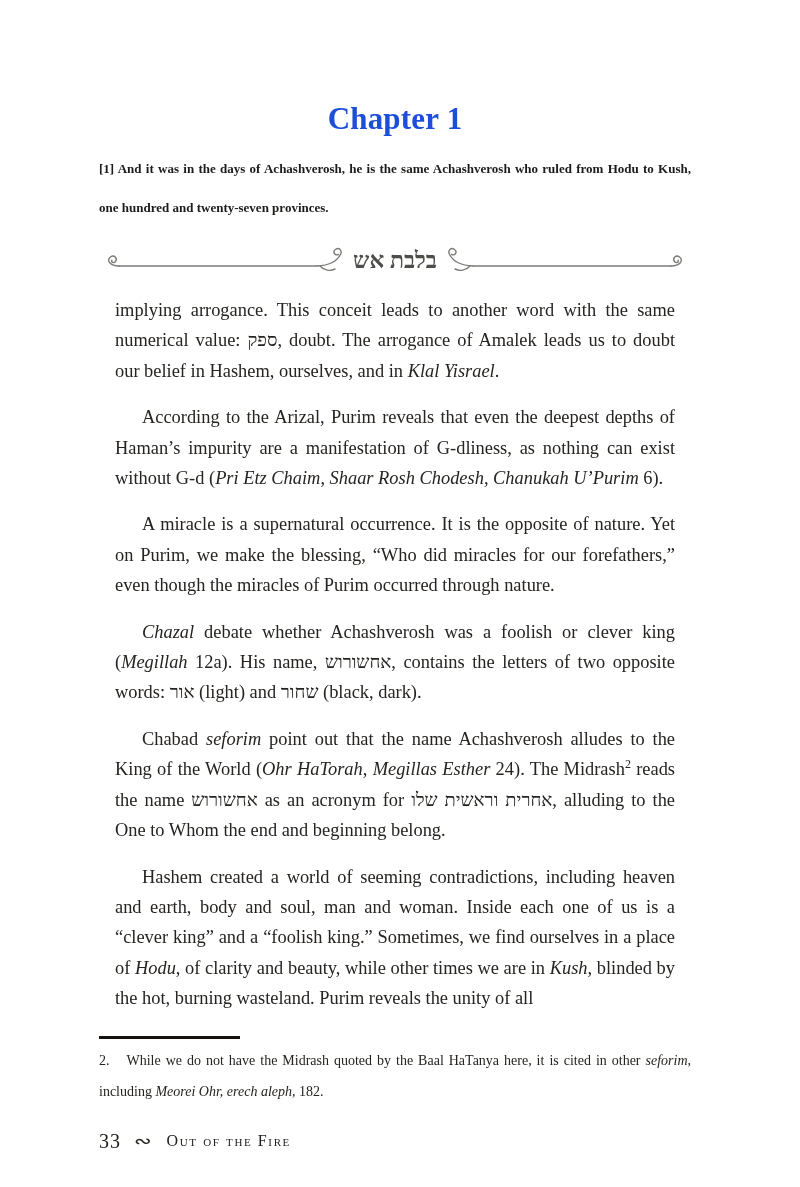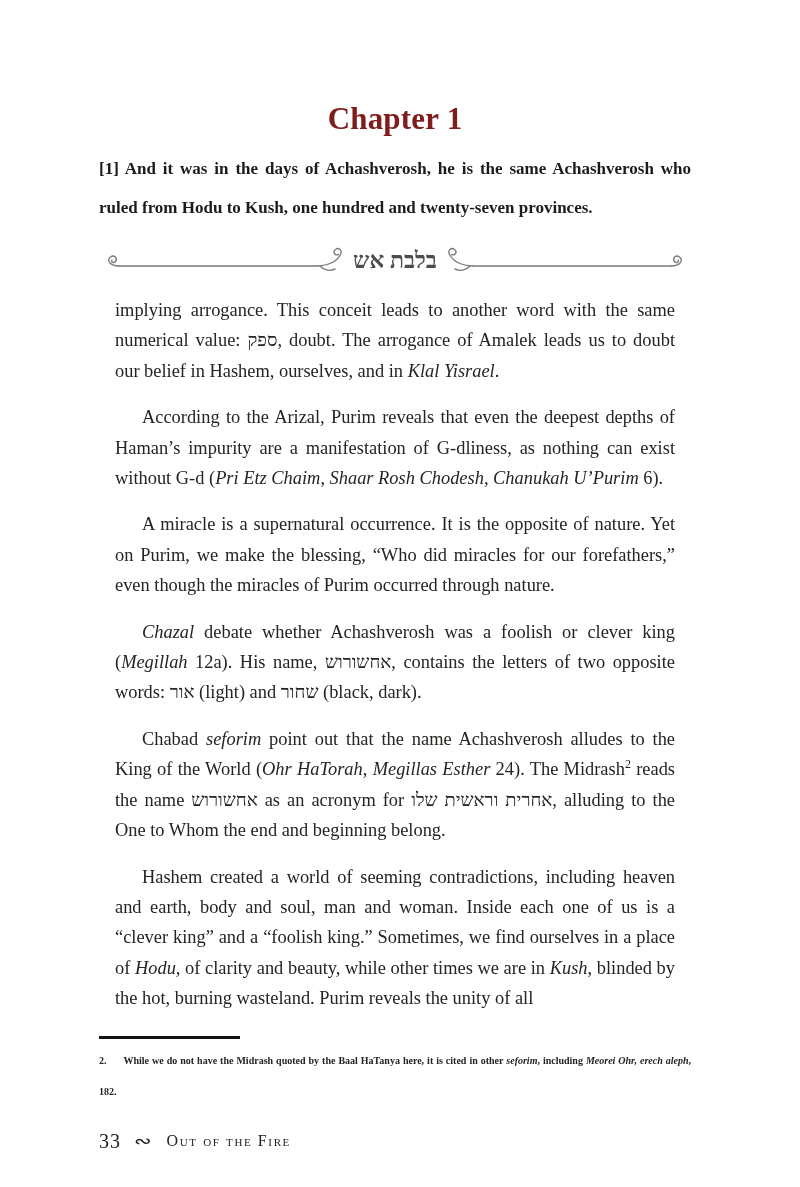--- a/index.html
+++ b/index.html
@@ -11,25 +11,25 @@
     color:#262320;
     overflow:hidden;
   }
   .content{position:absolute;left:99px;top:0;width:592px;}
   .chapter-title{
     margin:101px 0 12px 0;
     text-align:center;
     font-size:31px;
     font-weight:700;
     letter-spacing:.2px;
-    color:#7f1d1d;
+    color:#1d4ed8;
   }
   .verse{
     margin:0;
-    font-size:17px;
+    font-size:13px;
     font-weight:700;
     line-height:39px;
     text-align:justify;
     color:#1d1b19;
   }
   .divider{margin:12px 0 14px 0;height:40px;}
   .divider text{font-family:"Liberation Serif","DejaVu Serif","DejaVu Sans",sans-serif;font-weight:600;}
   .body-text p.para{
     margin:16px;
     font-size:18.4px;
@@ -40,24 +40,23 @@
   .seg-i{font-style:italic;}
   .seg-h{font-family:"Liberation Serif","DejaVu Serif","DejaVu Sans",sans-serif;}
   sup{font-size:12px;line-height:0;}
   .footnote-rule{
     border:none;margin:22px 0 6px 0;
     width:141px;height:0;
     border-top:3px solid #14110f;
   }
   .footnote p{
     margin:0;
-    font-size:10px;
+    font-size:14px;
     line-height:31px;
     text-align:justify;
-    font-weight:bold;
   }
   .fn-num{padding-right:17px;}
   .footer{
     position:absolute;left:99px;top:1129px;
     display:flex;align-items:center;
     color:#23201d;
   }
   .page-number{font-size:20px;letter-spacing:1px;}
   .ornament{
     margin:0 15px 0 13px;

